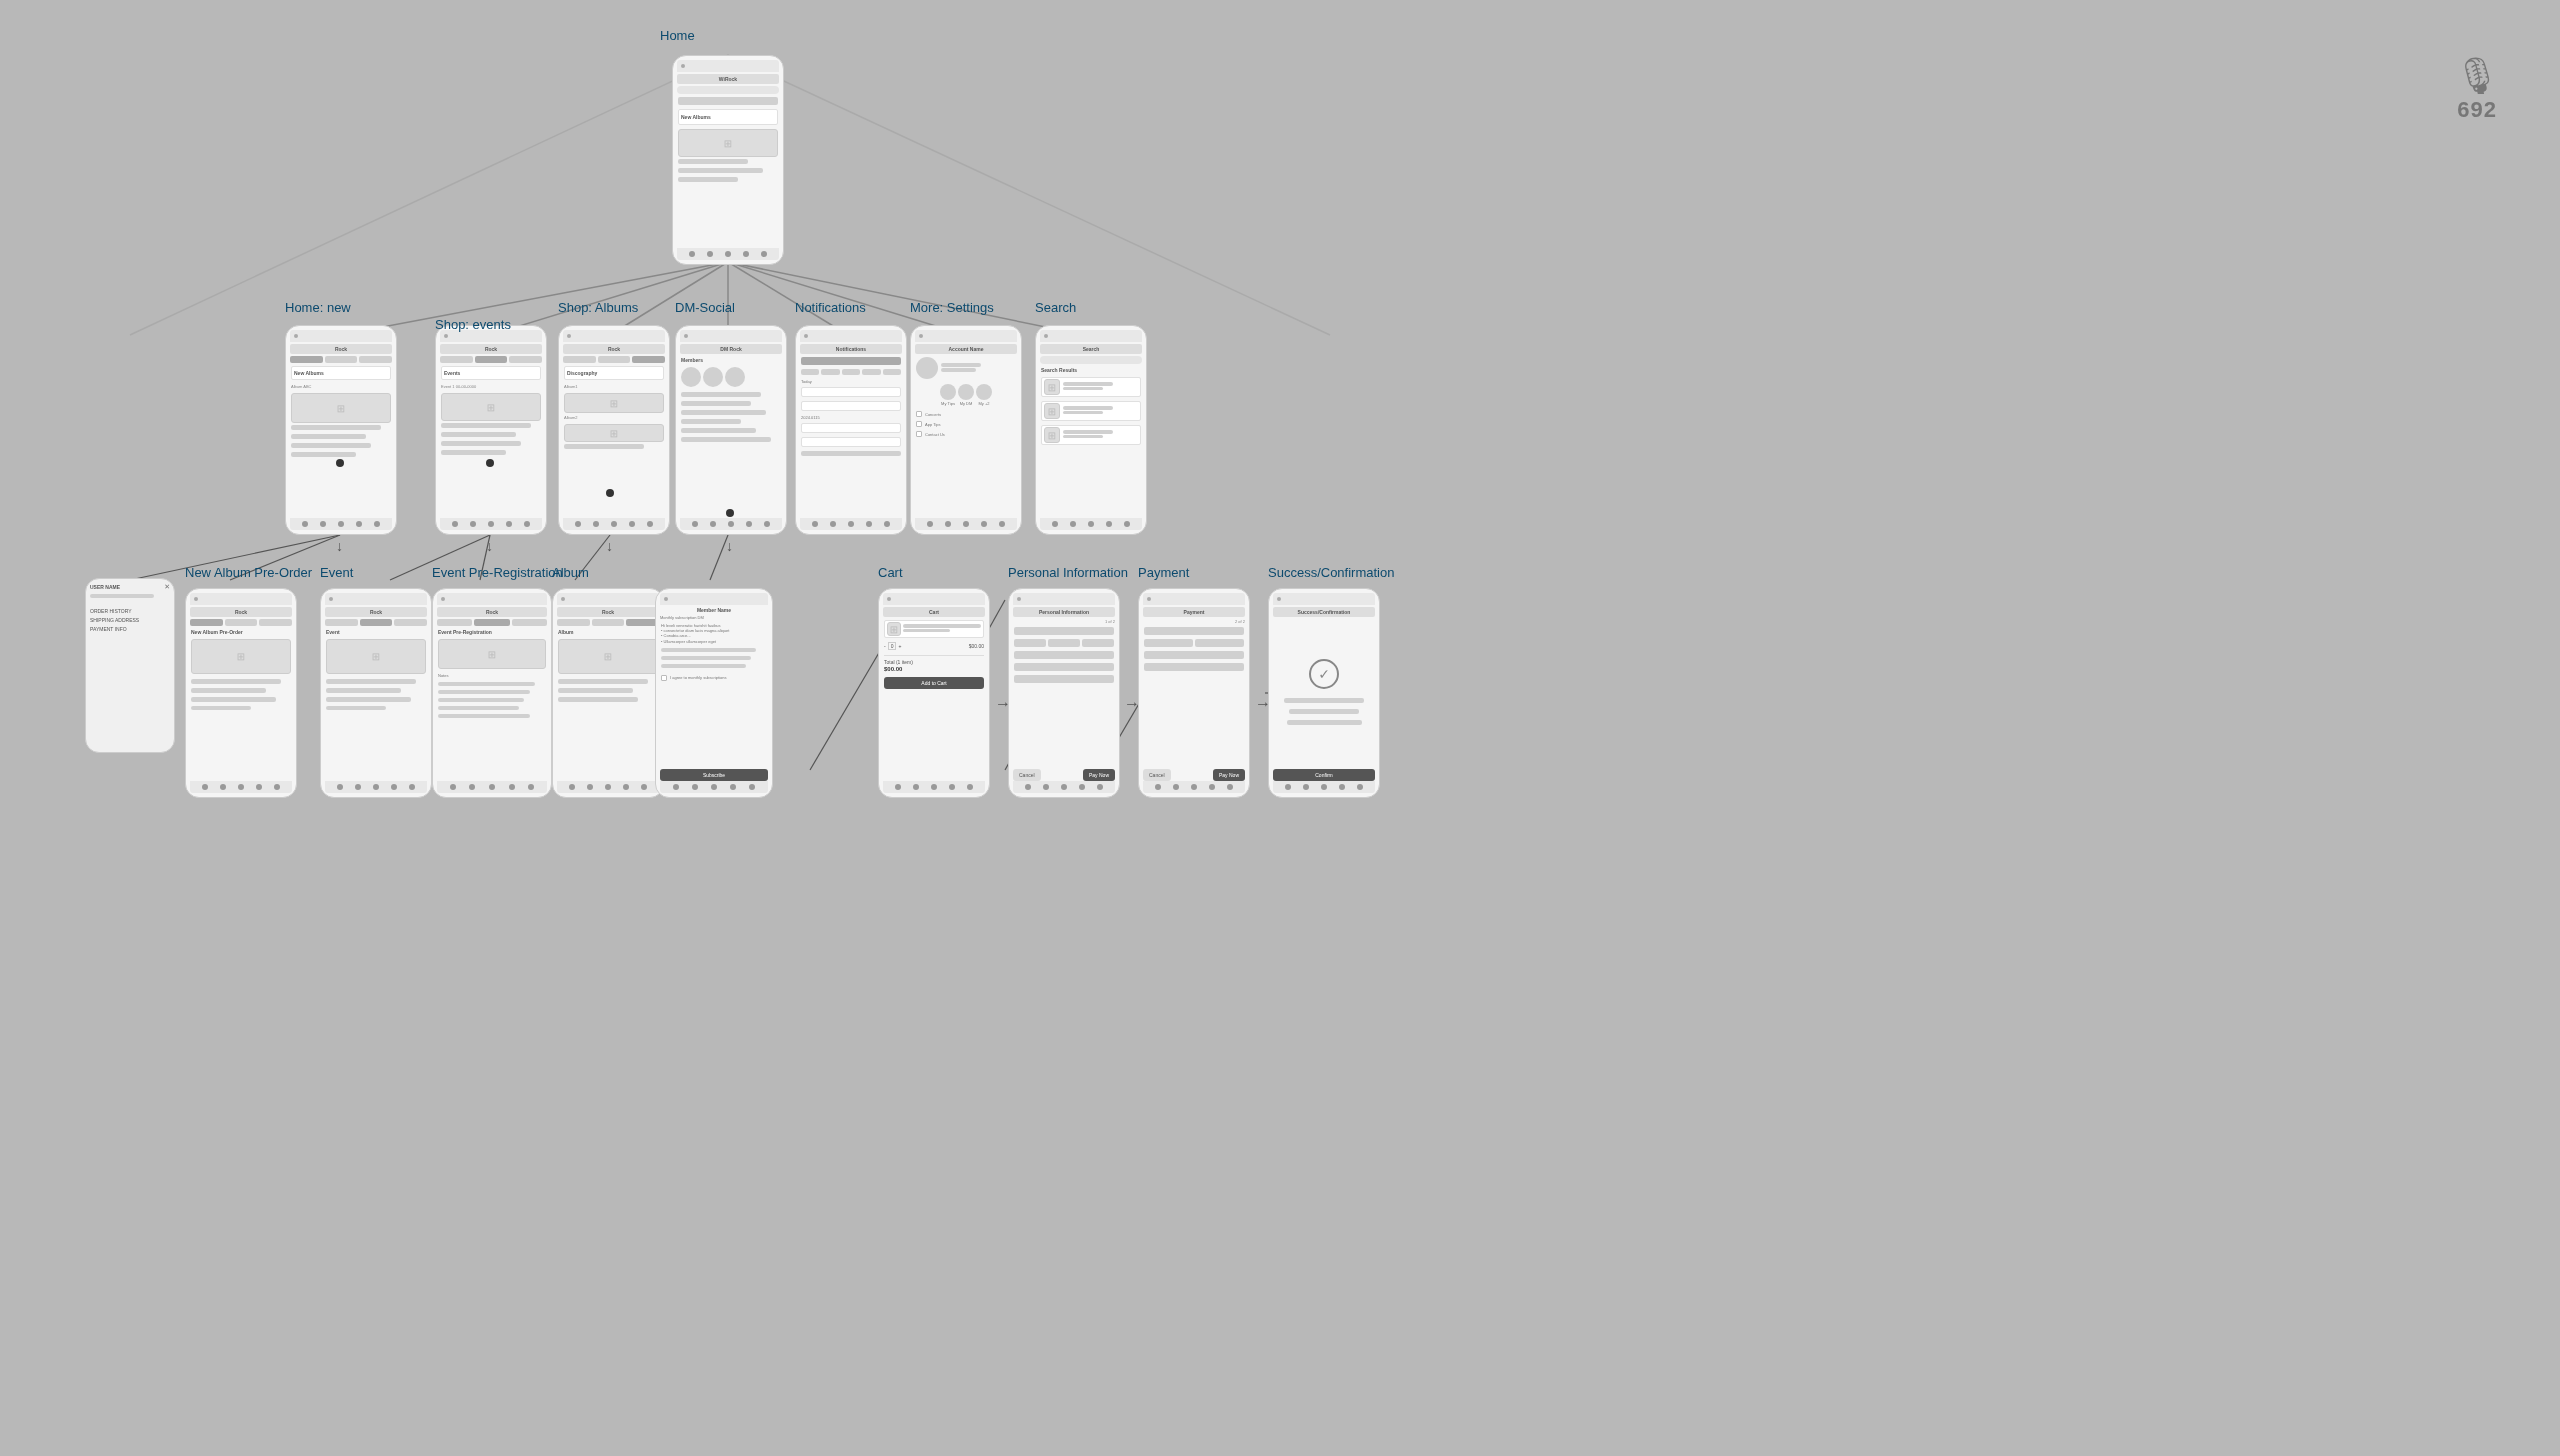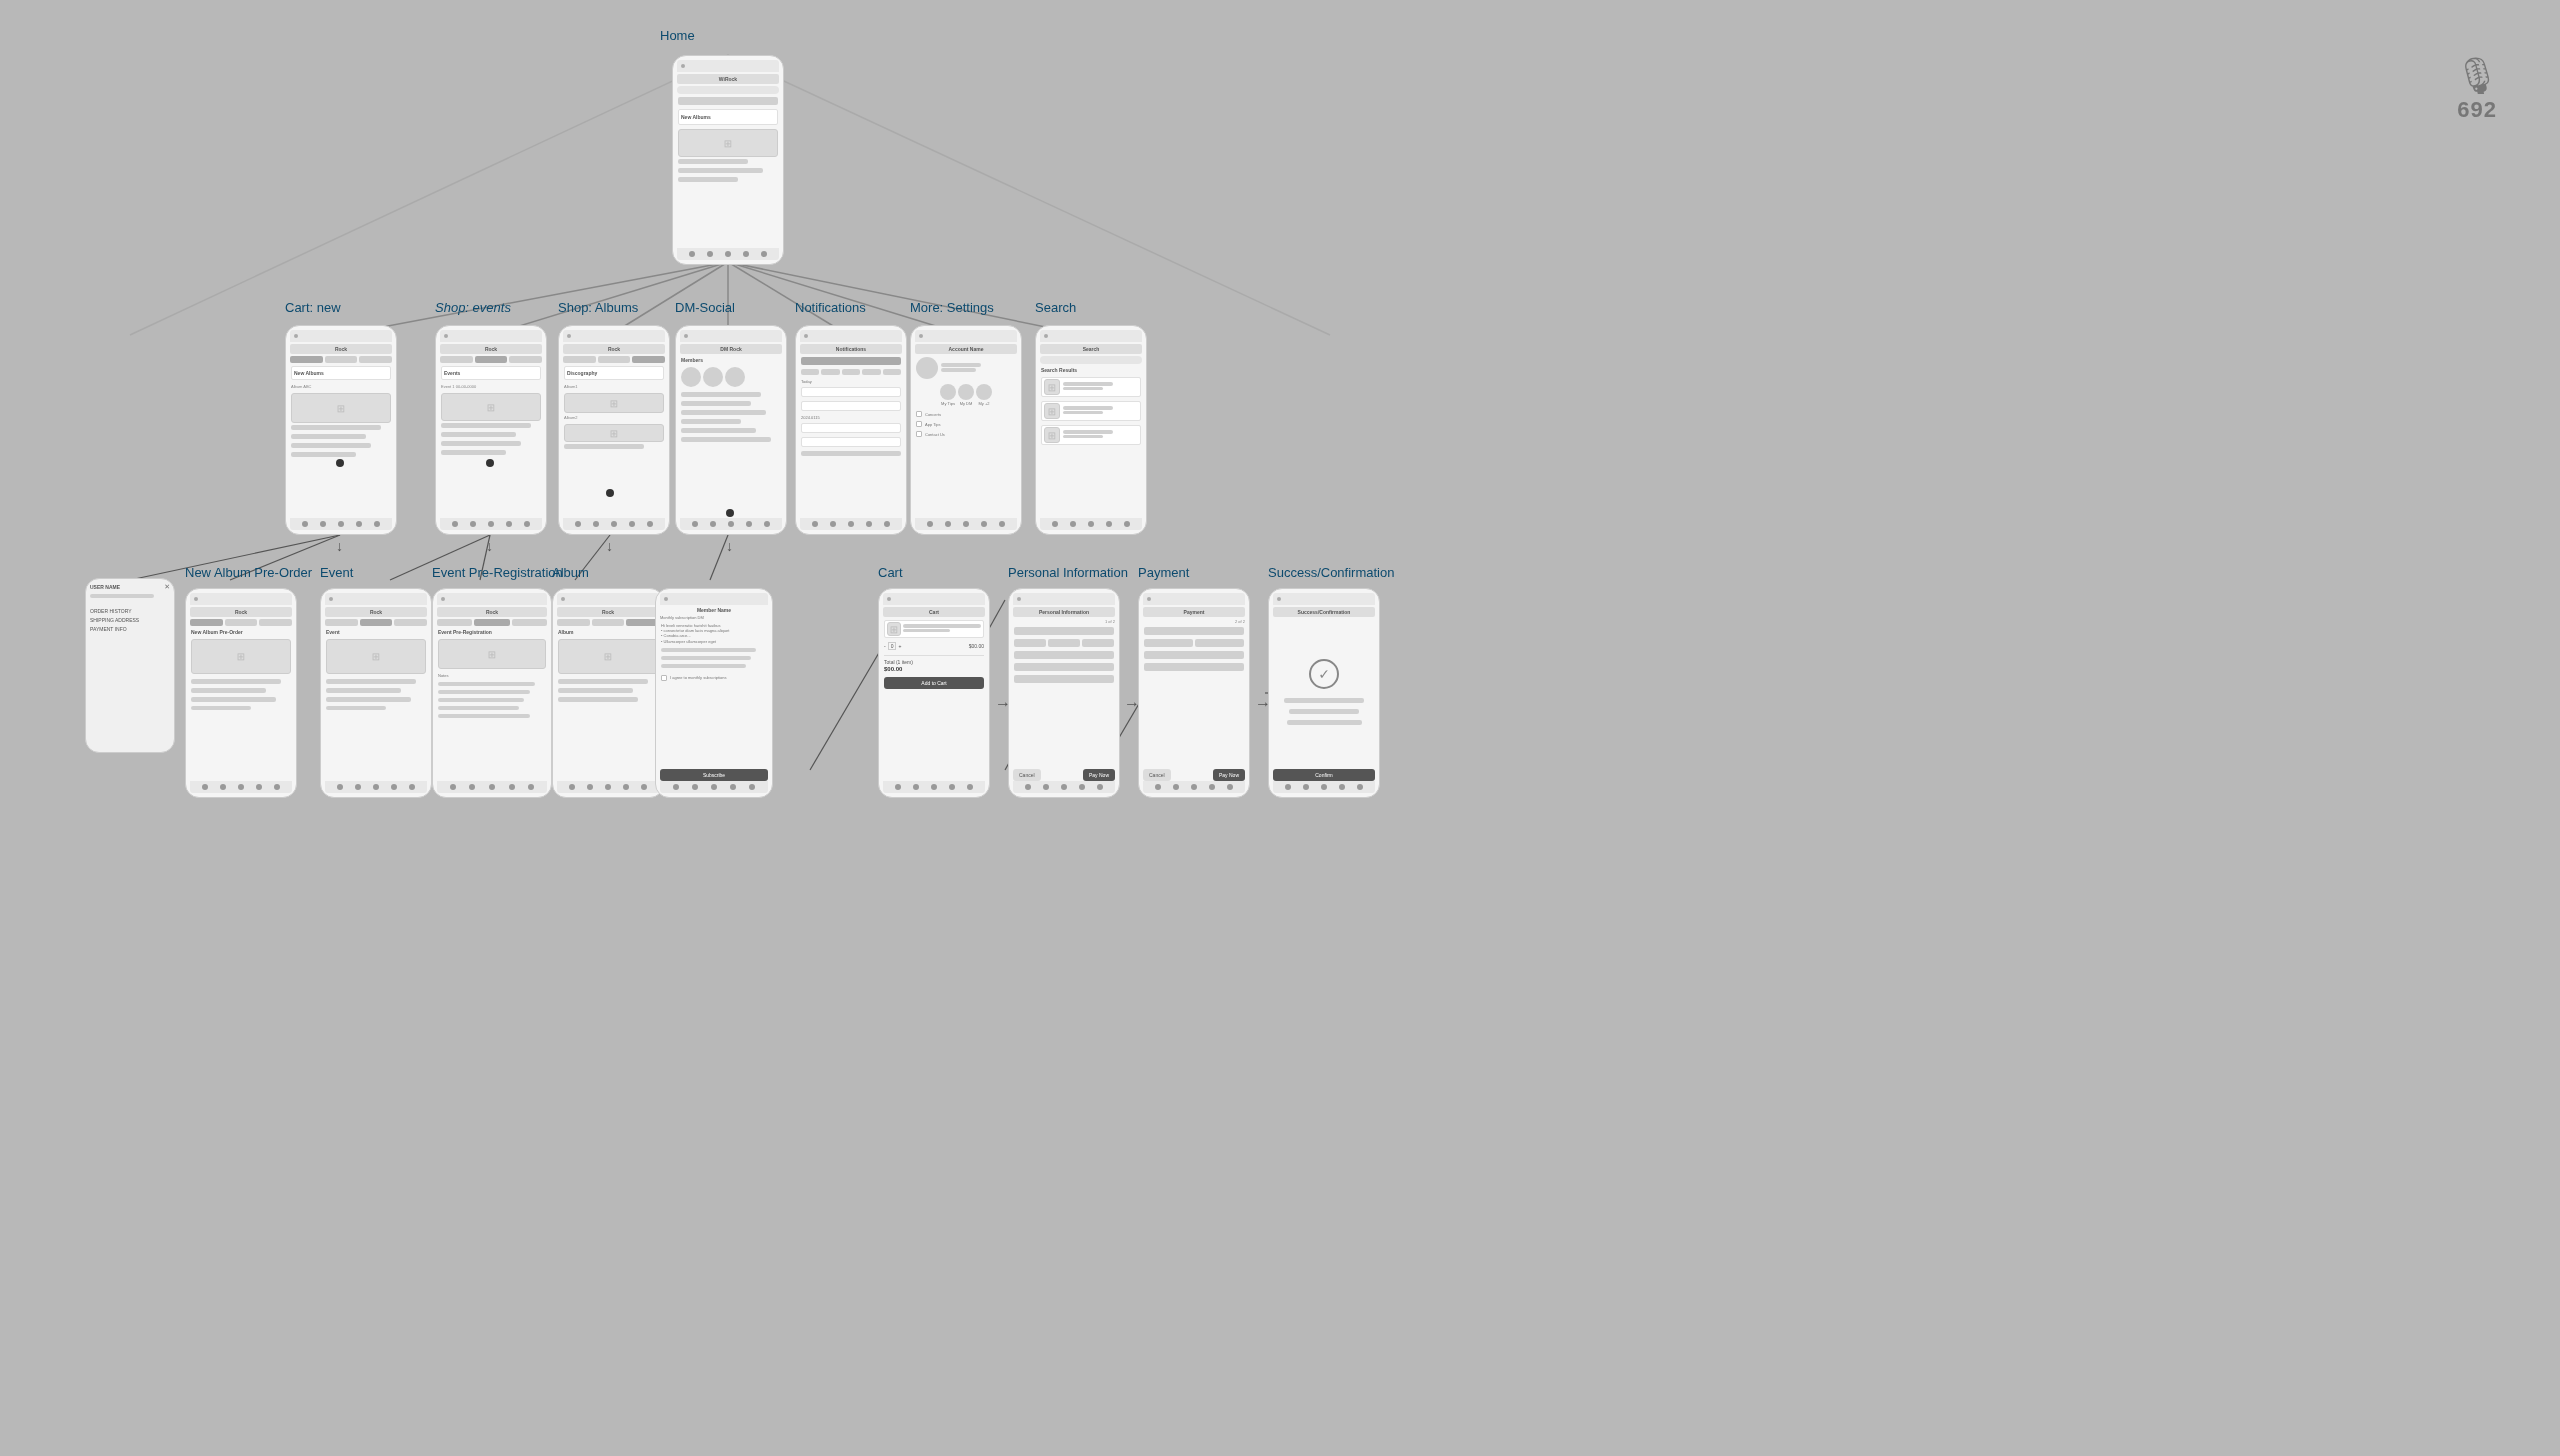--- a/index.html
+++ b/index.html
@@ -291,21 +291,21 @@
     <div class="phone-nav">
       <div class="nav-icon"></div>
       <div class="nav-icon"></div>
       <div class="nav-icon"></div>
       <div class="nav-icon"></div>
       <div class="nav-icon"></div>
     </div>
   </div>
 </div>
 
-<div class="label" style="left:285px;top:300px;">Cart: new</div>
+<div class="label" style="left:285px;top:300px;">Home: new</div>
 <div class="phone" style="left:285px;top:325px;width:112px;height:210px;">
   <div class="phone-inner">
     <div class="phone-header">
         <div class="phone-status-dot"></div>
       </div>
     <div class="phone-title-bar">
         <span class="phone-title-text">Rock</span>
       </div>
     <div class="tab-row">
       <div class="tab-item active"></div>
@@ -326,21 +326,21 @@
     <div class="phone-nav">
       <div class="nav-icon"></div>
         <div class="nav-icon"></div>
         <div class="nav-icon"></div>
         <div class="nav-icon"></div>
         <div class="nav-icon"></div>
     </div>
   </div>
 </div>
 
-<div class="label" style="left:435px;top:300px;font-style:italic;">Shop: events</div>
+<div class="label" style="left:435px;top:317px;">Shop: events</div>
 <div class="phone" style="left:435px;top:325px;width:112px;height:210px;">
   <div class="phone-inner">
     <div class="phone-header">
         <div class="phone-status-dot"></div>
       </div>
     <div class="phone-title-bar">
         <span class="phone-title-text">Rock</span>
       </div>
     <div class="tab-row">
       <div class="tab-item"></div>

